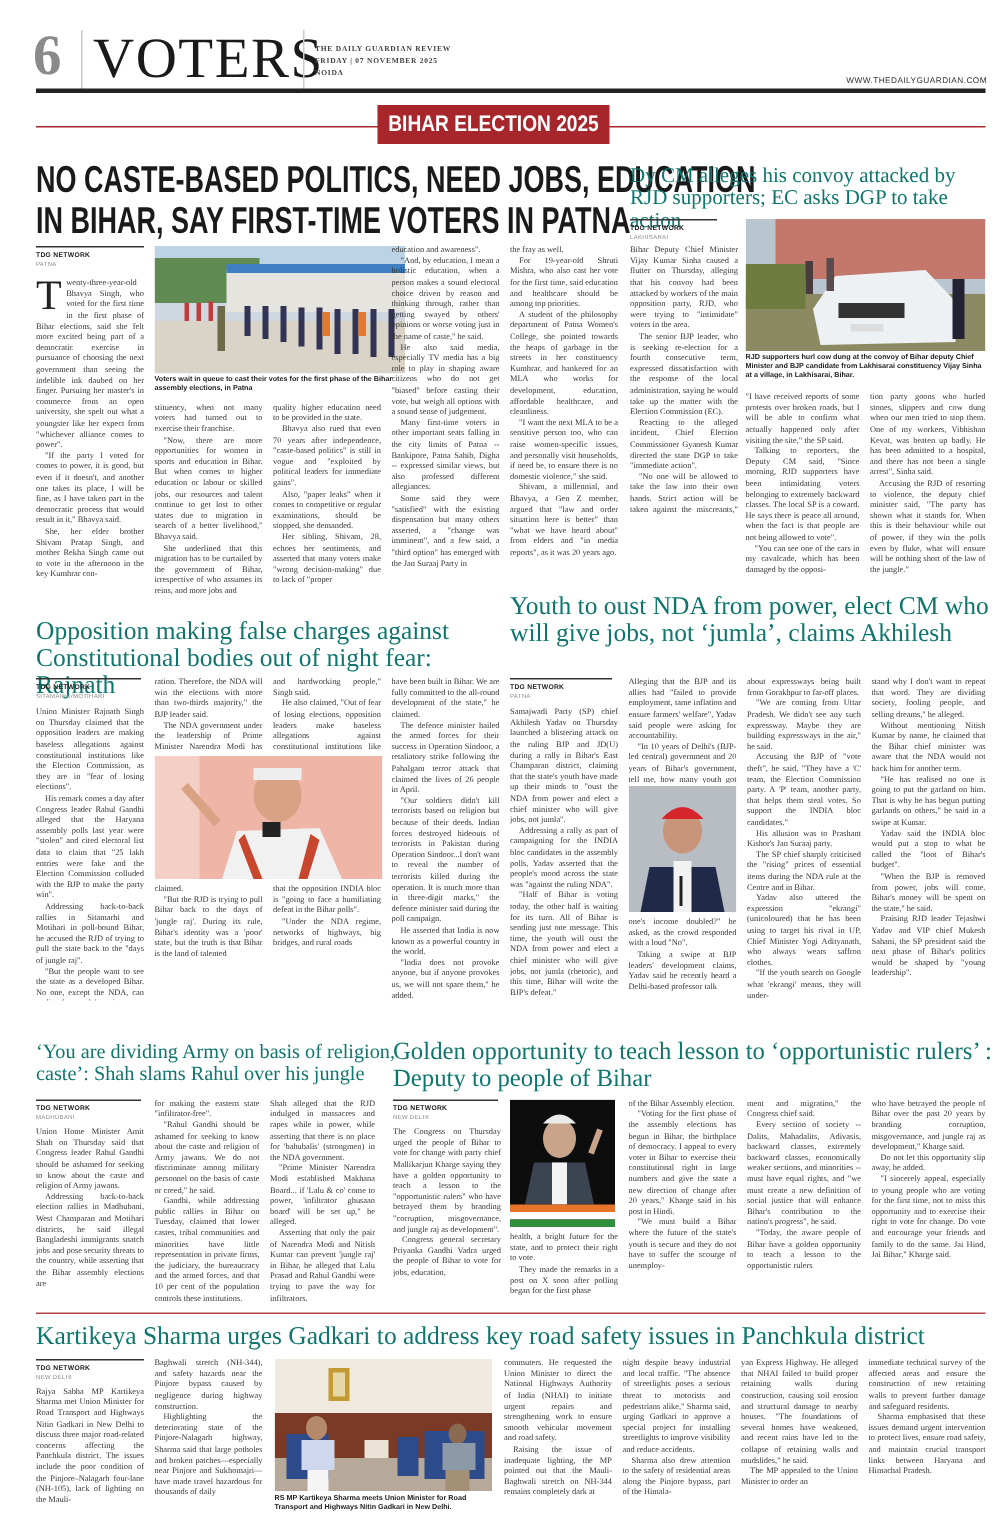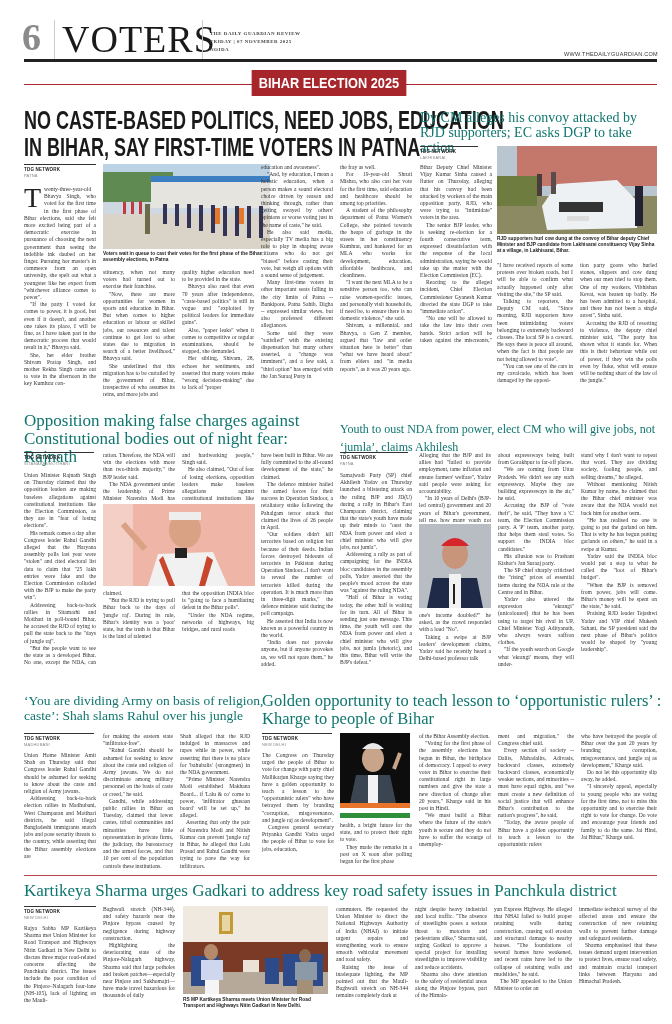--- a/index.html
+++ b/index.html
@@ -208,21 +208,21 @@
   <div class="abs col" style="left:261px;top:452px;width:72px;height:216px">
     <p class="first">have been built in Bihar. We are fully committed to the all-round development of the state," he claimed.</p>
     <p>The defence minister hailed the armed forces for their success in Operation Sindoor, a retaliatory strike following the Pahalgam terror attack that claimed the lives of 26 people in April.</p>
     <p>"Our soldiers didn't kill terrorists based on religion but because of their deeds. Indian forces destroyed hideouts of terrorists in Pakistan during Operation Sindoor...I don't want to reveal the number of terrorists killed during the operation. It is much more than in three-digit marks," the defence minister said during the poll campaign.</p>
     <p>He asserted that India is now known as a powerful country in the world.</p>
     <p>"India does not provoke anyone, but if anyone provokes us, we will not spare them," he added.</p>
   </div>
 </div>
 
 <div>
-  <div class="abs h-serif" style="left:340px;top:420px;width:320px;font-size:12px;line-height:18px">Youth to oust NDA from power, elect CM who will give jobs, not ‘jumla’, claims Akhilesh</div>
+  <div class="abs h-serif" style="left:340px;top:395px;width:320px;font-size:17px;line-height:18px">Youth to oust NDA from power, elect CM who will give jobs, not ‘jumla’, claims Akhilesh</div>
   <div class="abs byline" style="left:340px;top:452px;width:68px">
     <span>TDG NETWORK</span>
     <span class="place">PATNA</span>
   </div>
   <div class="abs col" style="left:340px;top:472px;width:72px;height:196px">
     <p class="first">Samajwadi Party (SP) chief Akhilesh Yadav on Thursday launched a blistering attack on the ruling BJP and JD(U) during a rally in Bihar's East Champaran district, claiming that the state's youth have made up their minds to "oust the NDA from power and elect a chief minister who will give jobs, not jumla".</p>
     <p>Addressing a rally as part of campaigning for the INDIA bloc candidates in the assembly polls, Yadav asserted that the people's mood across the state was "against the ruling NDA".</p>
     <p>"Half of Bihar is voting today, the other half is waiting for its turn. All of Bihar is sending just one message. This time, the youth will oust the NDA from power and elect a chief minister who will give jobs, not jumla (rhetoric), and this time, Bihar will write the BJP's defeat."</p>
   </div>
   <div class="abs col" style="left:419px;top:452px;width:72px;height:70px">
@@ -278,21 +278,21 @@
     <p>Gandhi, while addressing public rallies in Bihar on Tuesday, claimed that lower castes, tribal communities and minorities have little representation in private firms, the judiciary, the bureaucracy and the armed forces, and that 10 per cent of the population controls these institutions.</p>
   </div>
   <div class="abs col" style="left:180px;top:733px;width:70px;height:135px">
     <p class="first">Shah alleged that the RJD indulged in massacres and rapes while in power, while asserting that there is no place for 'bahubalis' (strongmen) in the NDA government.</p>
     <p>"Prime Minister Narendra Modi established Makhana Board... if 'Lalu &amp; co' come to power, 'infiltrator ghusaan board' will be set up," he alleged.</p>
     <p>Asserting that only the pair of Narendra Modi and Nitish Kumar can prevent 'jungle raj' in Bihar, he alleged that Lalu Prasad and Rahul Gandhi were trying to pave the way for infiltrators.</p>
   </div>
 </div>
 
 <div>
-  <div class="abs h-serif" style="left:262px;top:692px;width:400px;font-size:16.5px;line-height:17.5px">Golden opportunity to teach lesson to ‘opportunistic rulers’ : Kharge to people of Bihar</div>
+  <div class="abs h-serif" style="left:262px;top:692px;width:400px;font-size:16.5px;line-height:17.5px">Golden opportunity to teach lesson to ‘opportunistic rulers’ : Deputy to people of Bihar</div>
   <div class="abs byline" style="left:262px;top:733px;width:70px">
     <span>TDG NETWORK</span>
     <span class="place">NEW DELHI</span>
   </div>
   <div class="abs col" style="left:262px;top:752px;width:72px;height:116px">
     <p class="first">The Congress on Thursday urged the people of Bihar to vote for change with party chief Mallikarjun Kharge saying they have a golden opportunity to teach a lesson to the "opportunistic rulers" who have betrayed them by branding "corruption, misgovernance, and jungle raj as development".</p>
     <p>Congress general secretary Priyanka Gandhi Vadra urged the people of Bihar to vote for jobs, education,</p>
   </div>
   <div class="abs photo" style="left:340px;top:733px;width:70px;height:85px">
     <svg width="70" height="85" viewBox="0 0 70 85">

